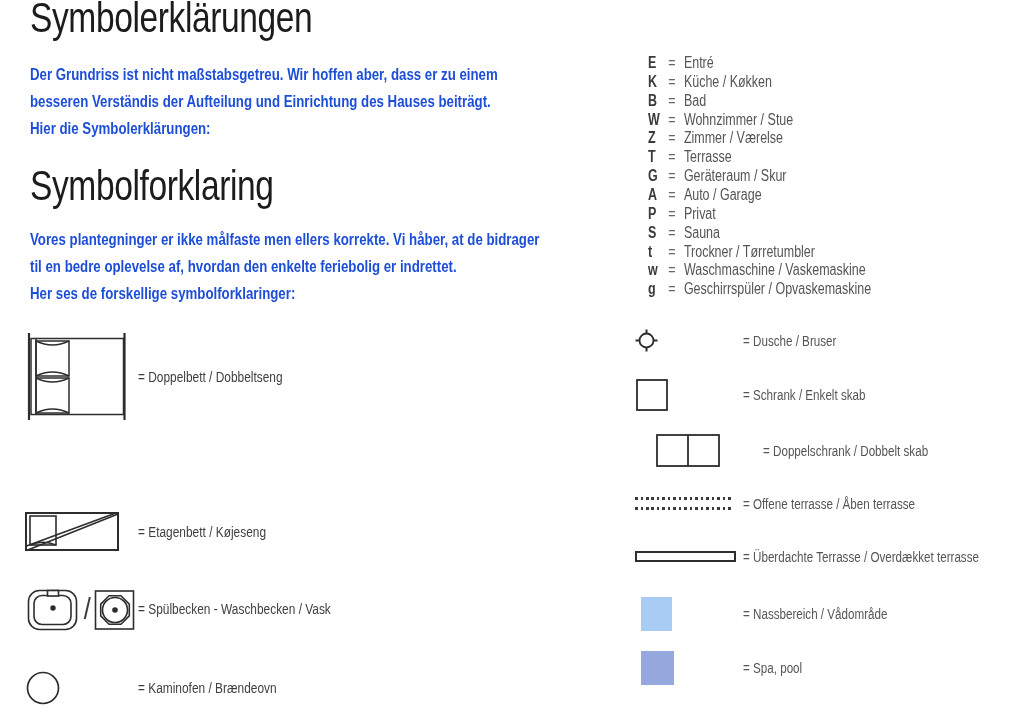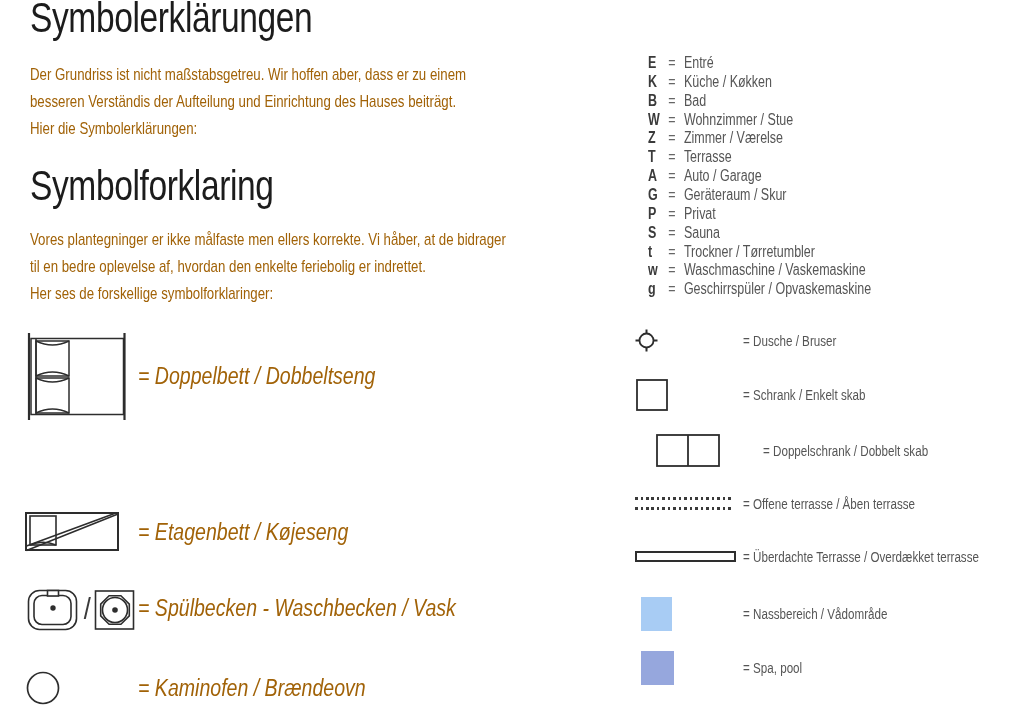--- a/index.html
+++ b/index.html
@@ -4,28 +4,28 @@
 <style>
   html,body{margin:0;padding:0;background:#fff;}
   .page{position:relative;width:1024px;height:723px;background:#ffffff;overflow:hidden;
         font-family:"Liberation Sans","DejaVu Sans",sans-serif;color:#555;}
   .abs{position:absolute;}
   
   .cx{display:inline-block;transform:scaleX(0.78);transform-origin:0 50%;white-space:nowrap;}
   .cx85{display:inline-block;transform:scaleX(0.85);transform-origin:0 50%;white-space:nowrap;}
   .cx75{display:inline-block;transform:scaleX(0.75);transform-origin:0 50%;white-space:nowrap;}
   .h{font-size:43px;color:#1c1c1c;letter-spacing:-0.5px;line-height:1.1;}
-  .para{font-size:17px;color:#a16207;line-height:27.2px;}
+  .para{font-size:17px;color:#1d4ed8;line-height:27.2px;font-weight:bold;}
   .para .pline{height:27.2px;}
   .ab-row{height:18.87px;line-height:18.87px;font-size:16px;color:#555;white-space:nowrap;padding-left:16px;}
   .ab-l{display:inline-block;width:26px;font-weight:bold;color:#3a3a3a;}
   .ab-eq{display:inline-block;width:20px;color:#666;}
   .sym-row{position:absolute;display:flex;align-items:center;text-align:right;}
   .slot{flex:0 0 auto;display:flex;align-items:center;}
-  .lbl{font-size:23px;color:#a16207;font-style:italic;}
+  .lbl{font-size:14px;color:#404040;}
   .lbl2{font-size:15.5px;color:#555;}
   svg{display:block;}
   .slash{font-size:30px;color:#3a3a3a;margin:0 3px 0 5px;transform:scaleX(0.85);}
   .dots{width:98px;height:13px;
         background-image:
           repeating-linear-gradient(90deg,#3a3a3a 0 2.5px,transparent 2.5px 5.5px),
           repeating-linear-gradient(90deg,#3a3a3a 0 2.5px,transparent 2.5px 5.5px);
         background-size:100% 3px,100% 3px;
         background-position:0 0,0 10px;
         background-repeat:no-repeat;}
@@ -54,22 +54,22 @@
     <div class="pline"><span class="cx">Her ses de forskellige symbolforklaringer:</span></div>
   </div>
 
   <div class="abs" style="left:632px;top:54px">
     <div class="ab-row"><span class="cx"><b class="ab-l">E</b><span class="ab-eq">=</span><span>Entré</span></span></div>
     <div class="ab-row"><span class="cx"><b class="ab-l">K</b><span class="ab-eq">=</span><span>Küche / Køkken</span></span></div>
     <div class="ab-row"><span class="cx"><b class="ab-l">B</b><span class="ab-eq">=</span><span>Bad</span></span></div>
     <div class="ab-row"><span class="cx"><b class="ab-l">W</b><span class="ab-eq">=</span><span>Wohnzimmer / Stue</span></span></div>
     <div class="ab-row"><span class="cx"><b class="ab-l">Z</b><span class="ab-eq">=</span><span>Zimmer / Værelse</span></span></div>
     <div class="ab-row"><span class="cx"><b class="ab-l">T</b><span class="ab-eq">=</span><span>Terrasse</span></span></div>
+    <div class="ab-row"><span class="cx"><b class="ab-l">G</b><span class="ab-eq">=</span><span>Geräteraum / Skur</span></span></div>
     <div class="ab-row"><span class="cx"><b class="ab-l">A</b><span class="ab-eq">=</span><span>Auto / Garage</span></span></div>
-    <div class="ab-row"><span class="cx"><b class="ab-l">G</b><span class="ab-eq">=</span><span>Geräteraum / Skur</span></span></div>
     <div class="ab-row"><span class="cx"><b class="ab-l">P</b><span class="ab-eq">=</span><span>Privat</span></span></div>
     <div class="ab-row"><span class="cx"><b class="ab-l">S</b><span class="ab-eq">=</span><span>Sauna</span></span></div>
     <div class="ab-row"><span class="cx"><b class="ab-l">t</b><span class="ab-eq">=</span><span>Trockner / Tørretumbler</span></span></div>
     <div class="ab-row"><span class="cx"><b class="ab-l">w</b><span class="ab-eq">=</span><span>Waschmaschine / Vaskemaskine</span></span></div>
     <div class="ab-row"><span class="cx"><b class="ab-l">g</b><span class="ab-eq">=</span><span>Geschirrspüler / Opvaskemaskine</span></span></div>
   </div>
 
   <div class="sym-row" style="left:27px;top:333px;height:87px">
     <div class="slot" style="width:111px">
       <svg width="100" height="87" viewBox="0 0 100 87" fill="none" stroke="#2d2d2d" stroke-width="1.5">

